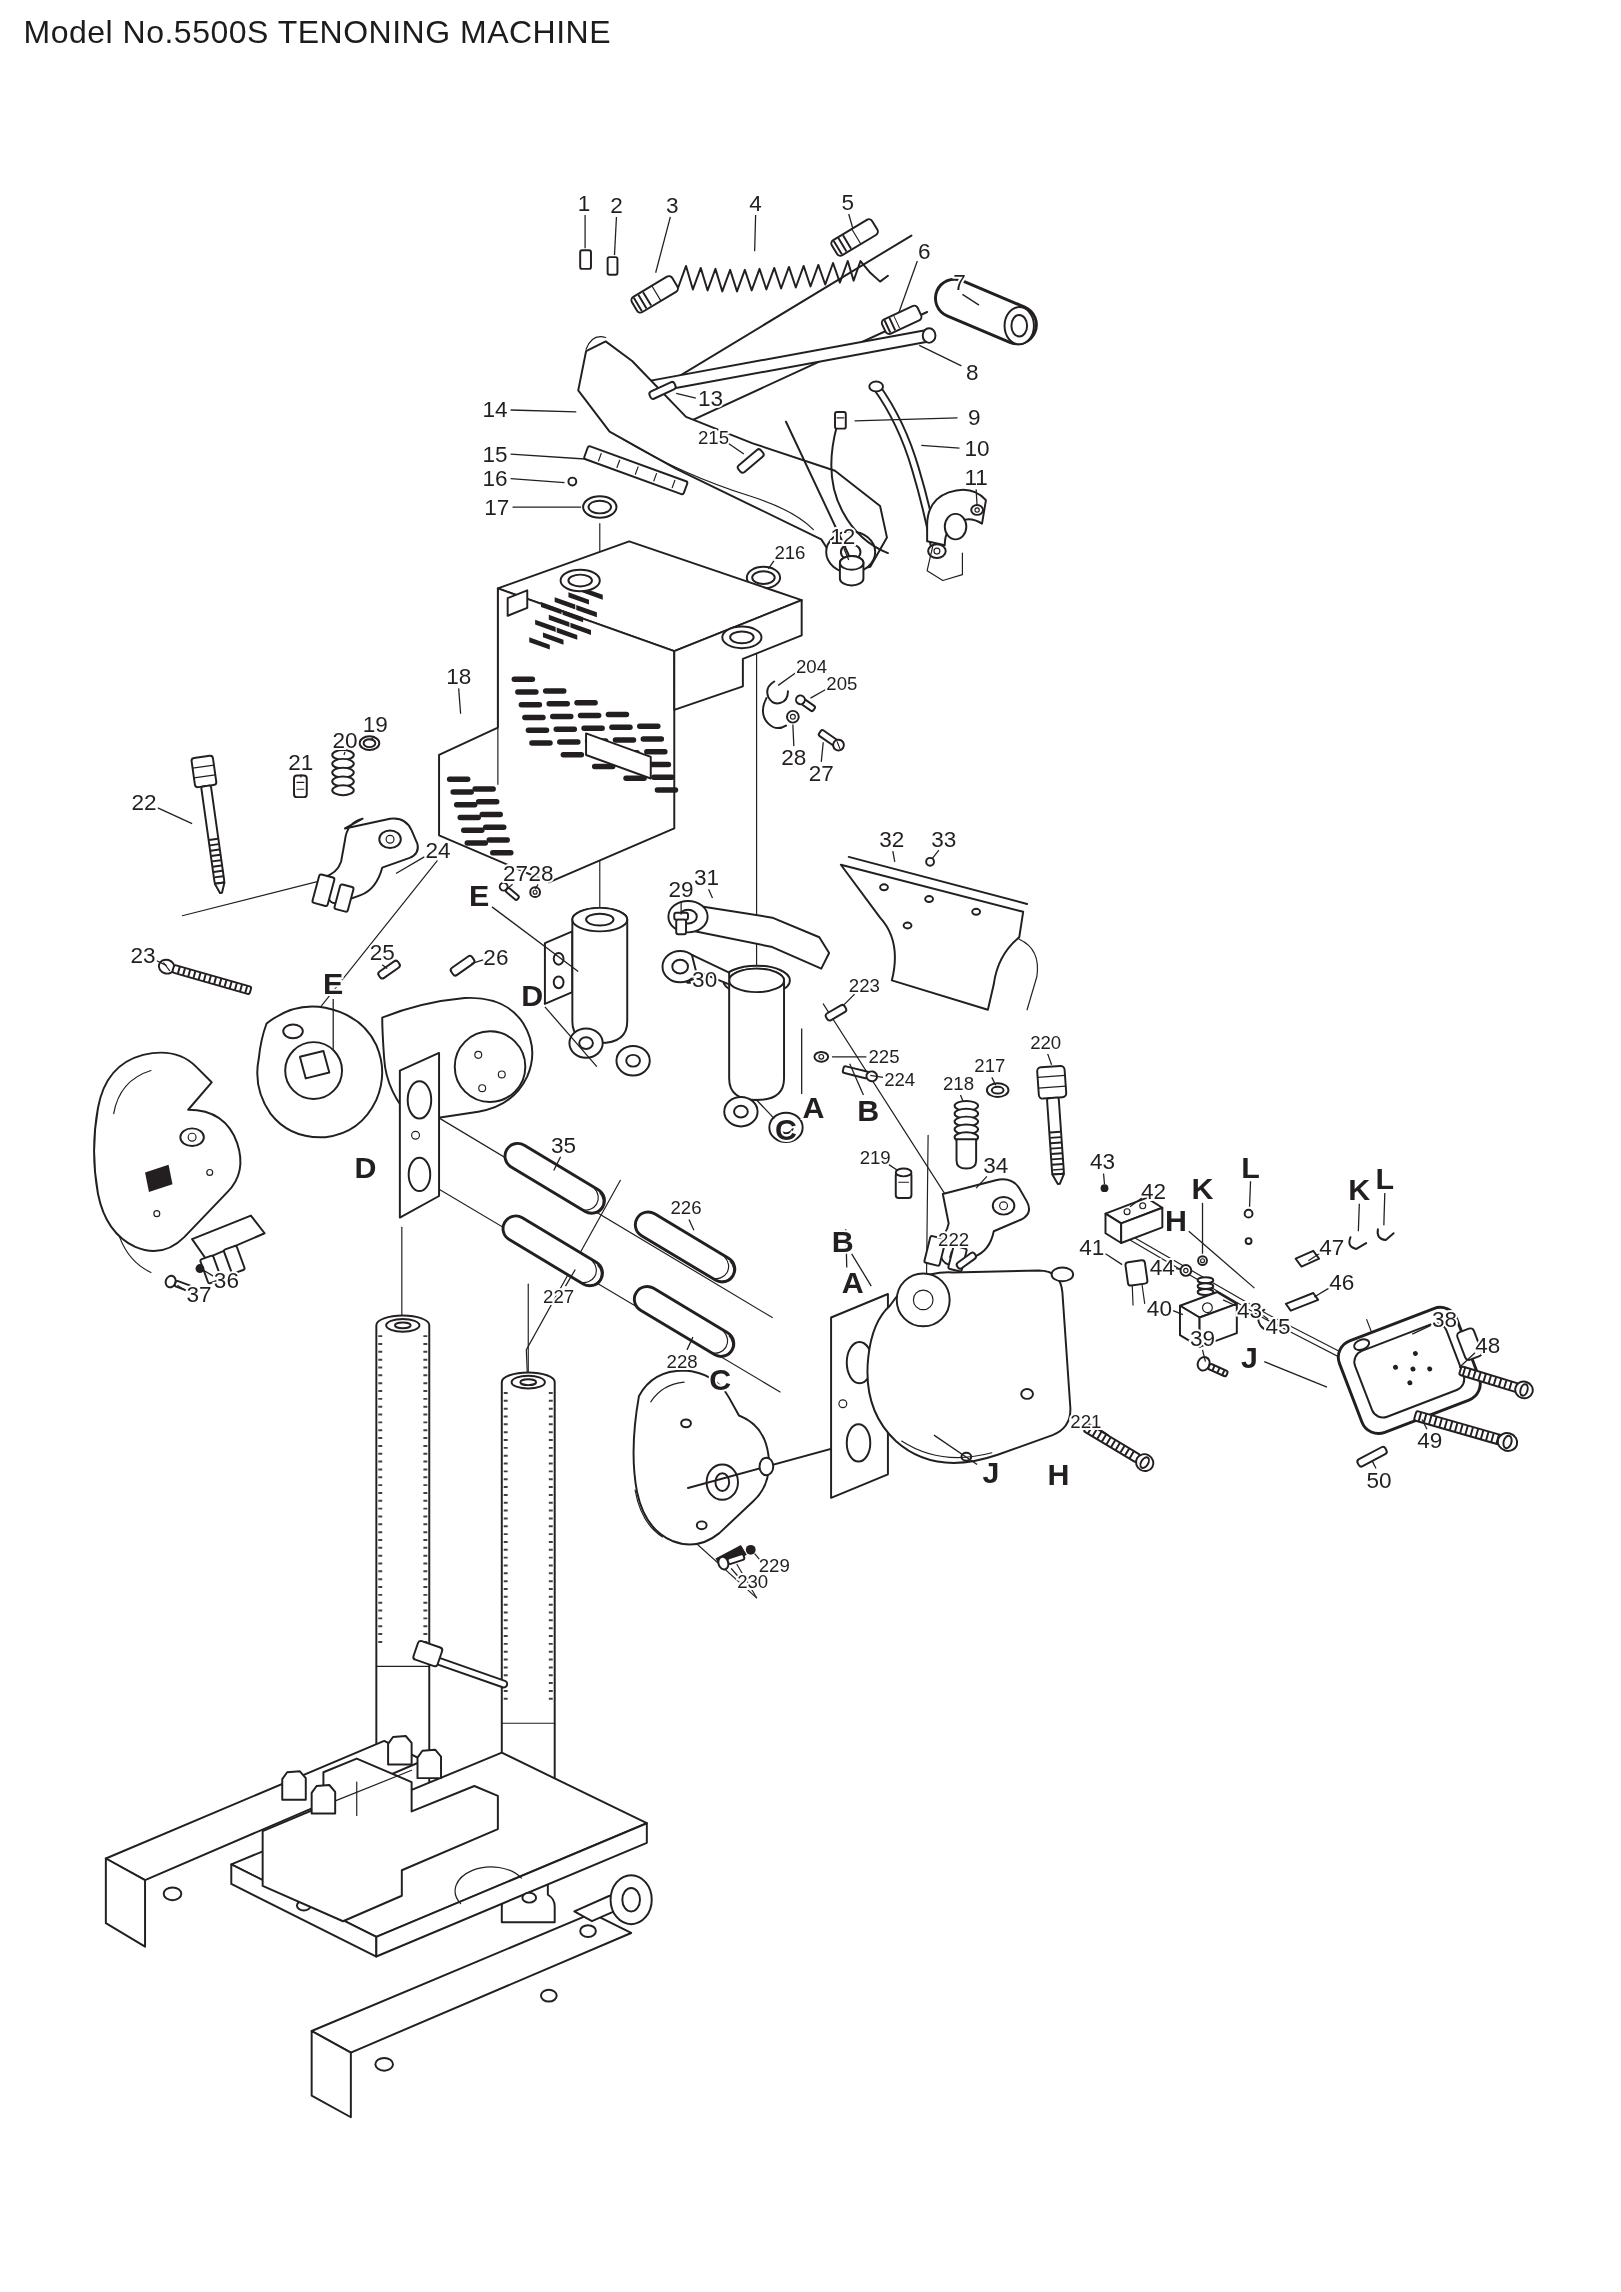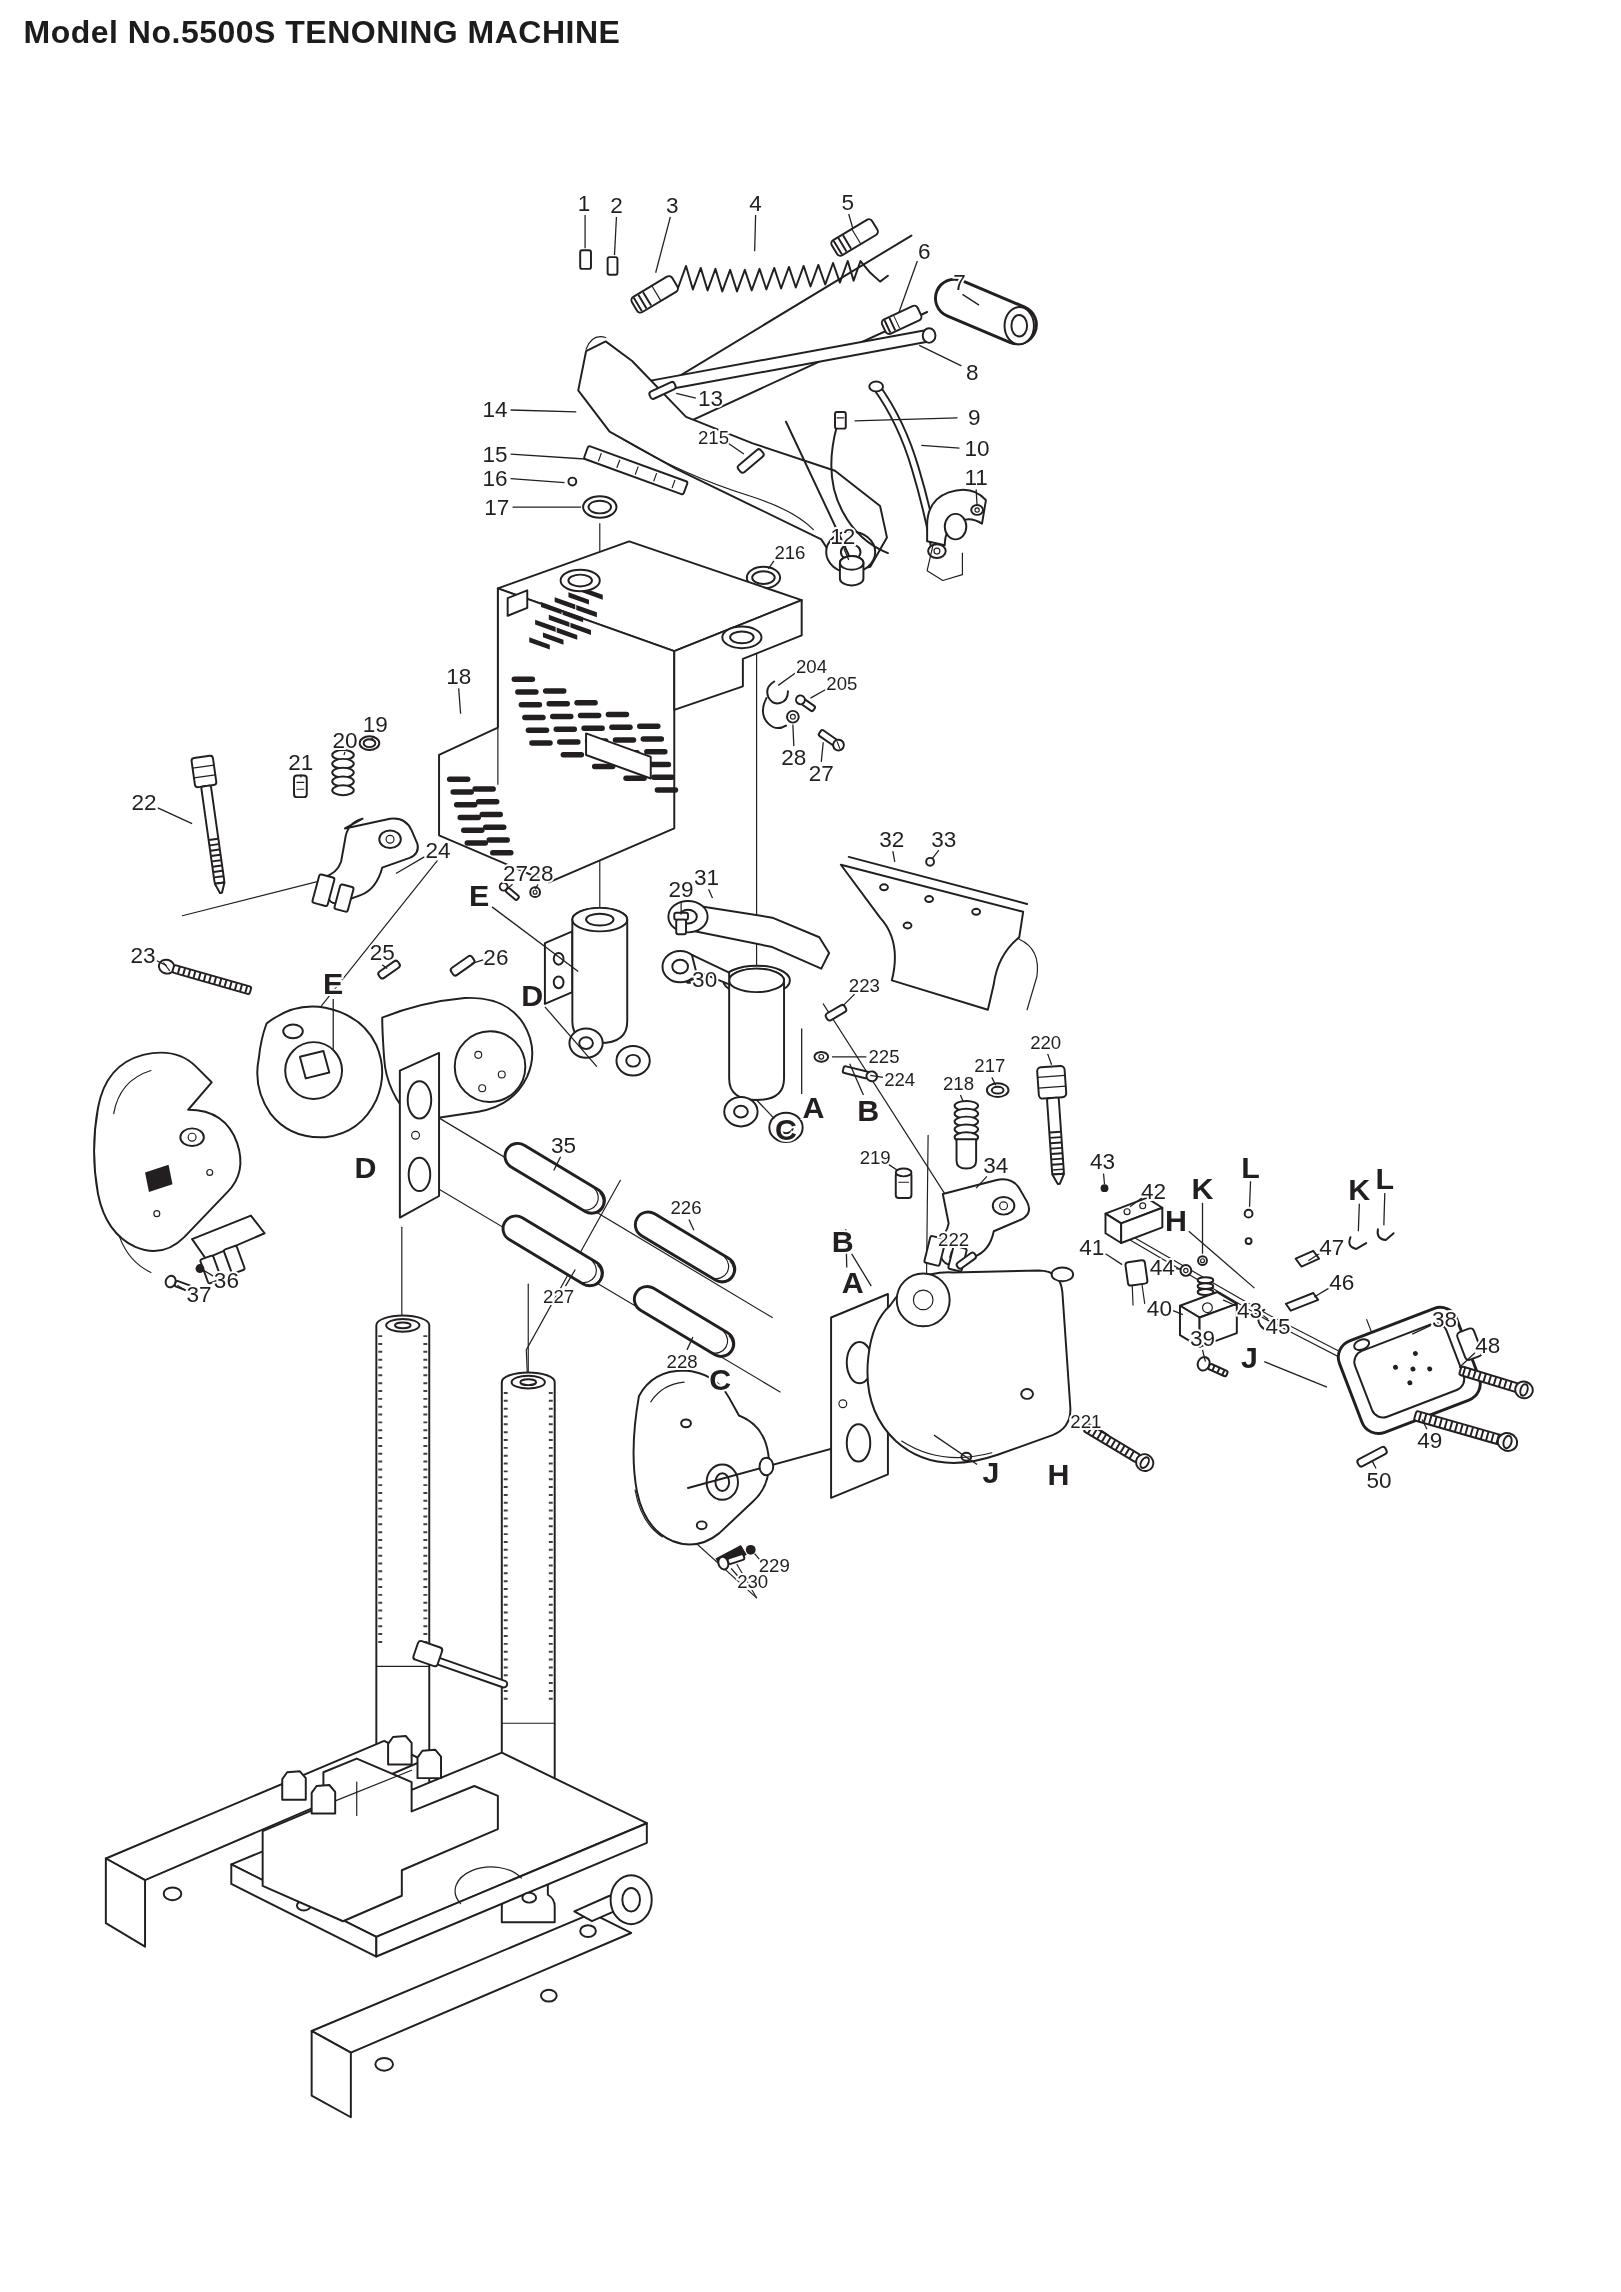--- a/index.html
+++ b/index.html
@@ -1,18 +1,18 @@
 <!DOCTYPE html>
 <html><head>
 <meta charset="utf-8">
 <style>
   html,body{margin:0;padding:0;background:#fff;}
   .page{position:relative;width:1621px;height:2293px;background:#fff;overflow:hidden;
         font-family:"Liberation Sans",sans-serif;}
-  .title{position:absolute;left:23.5px;top:13.7px;font-size:32px;font-weight:700;color:#1c1c1c;
+  .title{position:absolute;left:23.5px;top:13.7px;font-size:32px;font-weight:400;color:#1c1c1c;
          letter-spacing:0.5px;}
   svg{position:absolute;left:0;top:0;}
   .s{stroke:#231f20;fill:none;stroke-width:2;stroke-linejoin:round;stroke-linecap:round;}
   .thin{stroke-width:1.2;}
   .f{fill:#fff;stroke:#231f20;stroke-width:2;stroke-linejoin:round;}
   .f3{fill:#fff;stroke:#231f20;stroke-width:3;stroke-linejoin:round;}
   .ink{fill:#231f20;stroke:none;}
   .thr{stroke:#231f20;fill:none;stroke-dasharray:2 3.5;}
   .knurl{stroke:#231f20;stroke-width:4;stroke-dasharray:2 6;fill:none;opacity:.85;}
   .leader{fill:none;stroke:#231f20;stroke-width:1.3;}

